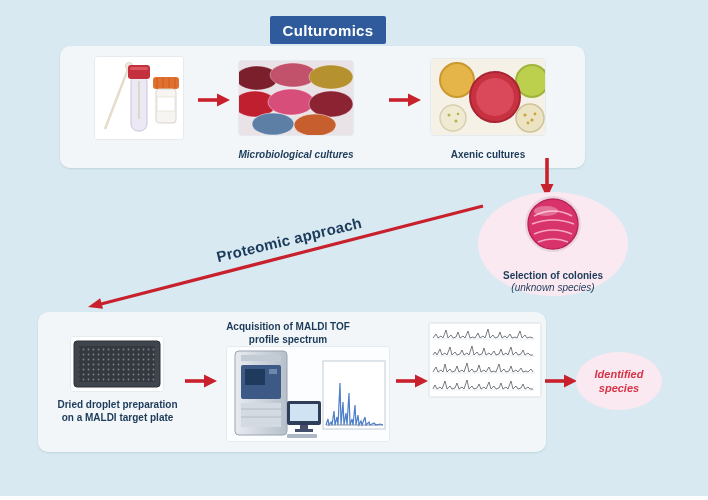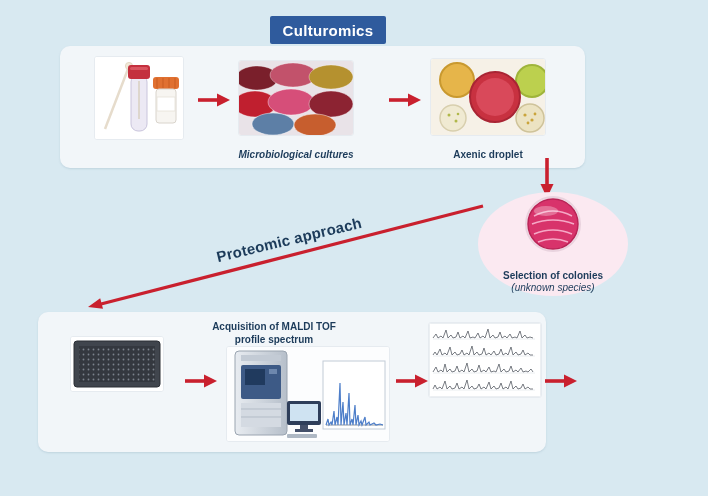--- a/index.html
+++ b/index.html
@@ -102,21 +102,21 @@
     <circle cx="99" cy="59" r="14" fill="#ece3c2" stroke="#cfc39a" stroke-width="1.5"></circle>
     <circle cx="94" cy="56" r="1.6" fill="#caa43b"></circle>
       <circle cx="101" cy="61" r="1.6" fill="#caa43b"></circle>
     <circle cx="104" cy="55" r="1.4" fill="#caa43b"></circle>
       <circle cx="97" cy="64" r="1.4" fill="#caa43b"></circle>
     <circle cx="22" cy="59" r="13" fill="#f0ead2" stroke="#d8cfae" stroke-width="1.5"></circle>
     <circle cx="18" cy="56" r="1.5" fill="#b0b84a"></circle>
       <circle cx="25" cy="62" r="1.5" fill="#b0b84a"></circle>
     <circle cx="27" cy="55" r="1.3" fill="#b0b84a"></circle>
   </svg>
-  <div class="caption" style="left:428px;top:148px;width:120px;">Axenic droplet</div>
+  <div class="caption" style="left:428px;top:148px;width:120px;">Axenic cultures</div>
 
   <svg class="arrow" style="left:539px;top:157px;" width="16" height="42" viewBox="0 0 16 42">
     <line x1="8" y1="1" x2="8" y2="28" stroke="#c9202e" stroke-width="3.6"></line>
     <polygon points="1.5,27 14.5,27 8,41" fill="#c9202e"></polygon>
   </svg>
 
   <div class="badge badge-selection">
     <svg width="58" height="56" viewBox="0 0 58 56" class="photo-borderless">
       <circle cx="29" cy="28" r="27" fill="none" stroke="#e9d3de" stroke-width="2"></circle>
       <circle cx="29" cy="28" r="25" fill="#d8336b" stroke="#b82456" stroke-width="1.5"></circle>
@@ -143,27 +143,29 @@
     <defs>
       <pattern id="plateDots" width="5" height="5" patternUnits="userSpaceOnUse">
         <circle cx="2.5" cy="2.5" r="0.9" fill="#7b828c"></circle>
       </pattern>
     </defs>
     <rect x="0" y="0" width="92" height="54" fill="#ffffff"></rect>
     <rect x="3" y="4" width="86" height="46" rx="3" fill="#40454d" stroke="#2b2f35" stroke-width="1"></rect>
     <rect x="8" y="9" width="76" height="36" fill="#34383f"></rect>
     <rect x="8" y="9" width="76" height="36" fill="url(#plateDots)"></rect>
   </svg>
+  <div class="caption" style="left:45px;top:398px;width:145px;">Dried droplet preparation
+on a MALDI target plate</div>
 
   <svg class="arrow" style="left:184px;top:373px;" width="34" height="16" viewBox="0 0 34 16">
     <line x1="1" y1="8" x2="21" y2="8" stroke="#c9202e" stroke-width="3.6"></line>
     <polygon points="20,1.5 33,8 20,14.5" fill="#c9202e"></polygon>
   </svg>
 
-  <div class="caption" style="left:204px;top:320px;width:140px;">Acquisition of MALDI TOF
+  <div class="caption" style="left:218px;top:320px;width:140px;">Acquisition of MALDI TOF
 profile spectrum</div>
 
   <svg class="photo" style="left:226px;top:346px;" width="162" height="94" viewBox="0 0 162 94">
     <defs>
       <linearGradient id="instrBody" x1="0" y1="0" x2="1" y2="0">
         <stop offset="0" stop-color="#e8ecf1"></stop>
           <stop offset="1" stop-color="#b6bfca"></stop>
       </linearGradient>
     </defs>
     <rect x="0" y="0" width="162" height="94" fill="#fcfdfe"></rect>
@@ -200,14 +202,18 @@
     <polyline fill="none" stroke="#555b63" stroke-width="0.8" points="4,32 6,29 8,32 11,26 13,32 16,30 18,32 21,24 23,32 26,29 28,32 31,31 33,27 35,32 38,30 40,32 43,23 45,32 48,29 50,32 53,31 55,25 57,32 60,30 62,32 65,28 67,32 70,31 72,26 74,32 77,30 79,32 82,24 84,32 87,29 89,32 92,31 94,27 96,32 99,30 101,32 104,32"></polyline>
     <polyline fill="none" stroke="#555b63" stroke-width="0.8" points="4,49 7,44 9,49 12,47 14,49 16,41 18,49 21,46 23,49 26,48 28,43 30,49 33,47 35,49 38,40 40,49 43,46 45,49 48,48 50,42 52,49 55,47 57,49 60,44 62,49 65,48 67,49 70,41 72,49 75,46 77,49 80,48 82,43 84,49 87,47 89,49 92,45 94,49 97,48 99,49 102,46 104,49"></polyline>
     <polyline fill="none" stroke="#555b63" stroke-width="0.8" points="4,66 6,62 8,66 11,64 13,66 16,58 18,66 21,63 23,66 26,65 28,60 30,66 33,64 35,66 38,57 40,66 43,63 45,66 48,65 50,61 52,66 55,64 57,66 60,59 62,66 65,63 67,66 70,65 72,60 74,66 77,64 79,66 82,58 84,66 87,63 89,66 92,65 94,61 96,66 99,64 101,66 104,66"></polyline>
   </svg>
 
   <svg class="arrow" style="left:544px;top:373px;" width="34" height="16" viewBox="0 0 34 16">
     <line x1="1" y1="8" x2="21" y2="8" stroke="#c9202e" stroke-width="3.6"></line>
     <polygon points="20,1.5 33,8 20,14.5" fill="#c9202e"></polygon>
   </svg>
 
+  <div class="badge badge-identified">
+    <div class="identified-text">Identified
+species</div>
+  </div>
 
 </div>
 
 </body></html>

